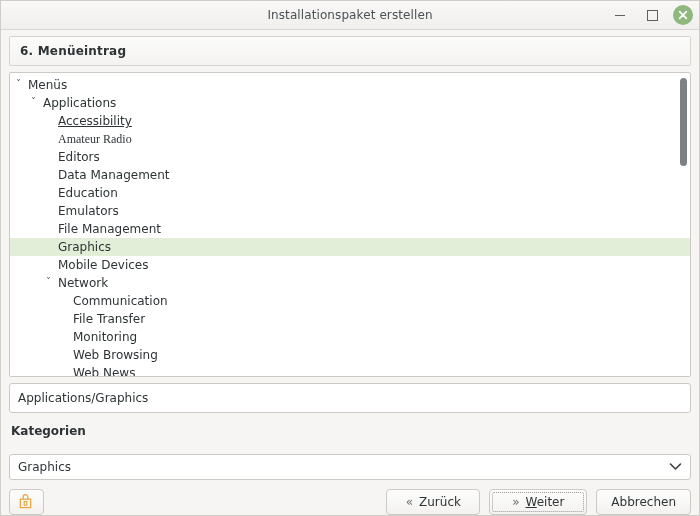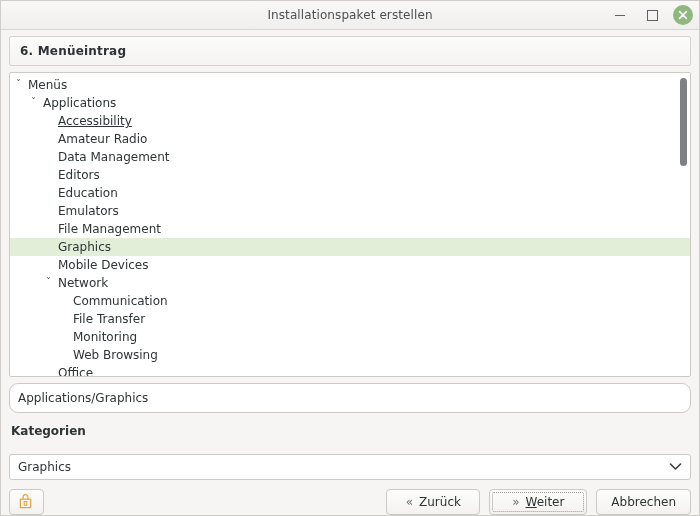--- a/index.html
+++ b/index.html
@@ -165,21 +165,21 @@
     background: #7e8183;
     border-radius: 4px;
   }
 
   
   .path-field {
     margin: 6px 8px 0 8px;
     height: 32px;
     background: #ffffff;
     border: 1px solid #cdcac6;
-    border-radius: 9px;
+    border-radius: 3px;
     display: flex;
     align-items: center;
     padding: 0 8px;
     font-size: 12px;
     color: #2e3436;
     box-sizing: border-box;
   }
 
   
   .kat-label {
@@ -294,31 +294,31 @@
           <span class="tree-label">Menüs</span>
         </div>
         <div class="tree-row" style="padding-left: 21px;">
           <span class="chev">ˇ</span>
           <span class="tree-label">Applications</span>
         </div>
         <div class="tree-row" style="padding-left: 36px; text-decoration: underline;">
           <span class="chev empty"></span>
           <span class="tree-label">Accessibility</span>
         </div>
-        <div class="tree-row" style="padding-left: 36px;">
+        <div class="tree-row" style="padding-left: 36px; font-family: Liberation Serif, serif;">
           <span class="chev empty"></span>
           <span class="tree-label">Amateur Radio</span>
         </div>
         <div class="tree-row" style="padding-left: 36px;">
           <span class="chev empty"></span>
+          <span class="tree-label">Editors</span>
+        </div>
+        <div class="tree-row" style="padding-left: 36px;">
+          <span class="chev empty"></span>
           <span class="tree-label">Data Management</span>
-        </div>
-        <div class="tree-row" style="padding-left: 36px;">
-          <span class="chev empty"></span>
-          <span class="tree-label">Editors</span>
         </div>
         <div class="tree-row" style="padding-left: 36px;">
           <span class="chev empty"></span>
           <span class="tree-label">Education</span>
         </div>
         <div class="tree-row" style="padding-left: 36px;">
           <span class="chev empty"></span>
           <span class="tree-label">Emulators</span>
         </div>
         <div class="tree-row" style="padding-left: 36px;">
@@ -345,20 +345,24 @@
           <span class="chev empty"></span>
           <span class="tree-label">File Transfer</span>
         </div>
         <div class="tree-row" style="padding-left: 51px;">
           <span class="chev empty"></span>
           <span class="tree-label">Monitoring</span>
         </div>
         <div class="tree-row" style="padding-left: 51px;">
           <span class="chev empty"></span>
           <span class="tree-label">Web Browsing</span>
+        </div>
+        <div class="tree-row" style="padding-left: 51px;">
+          <span class="chev empty"></span>
+          <span class="tree-label">Web News</span>
         </div>
         <div class="tree-row" style="padding-left: 36px;">
           <span class="chev empty"></span>
           <span class="tree-label">Office</span>
         </div>
       </div>
     <div class="vscroll">
       <div class="vscroll-thumb"></div>
     </div>
   </div>

